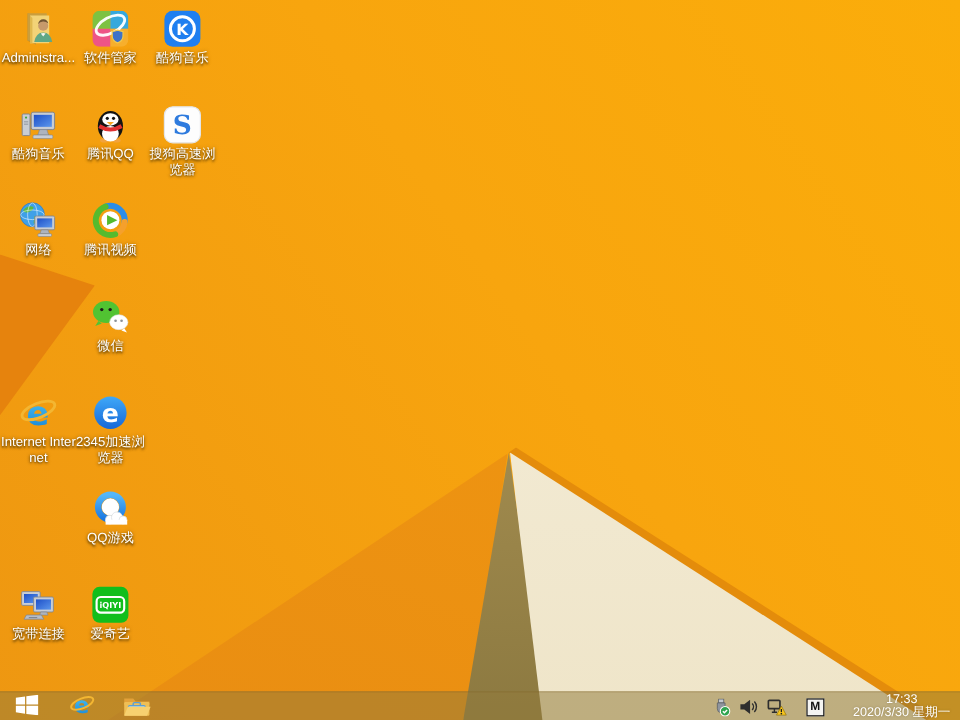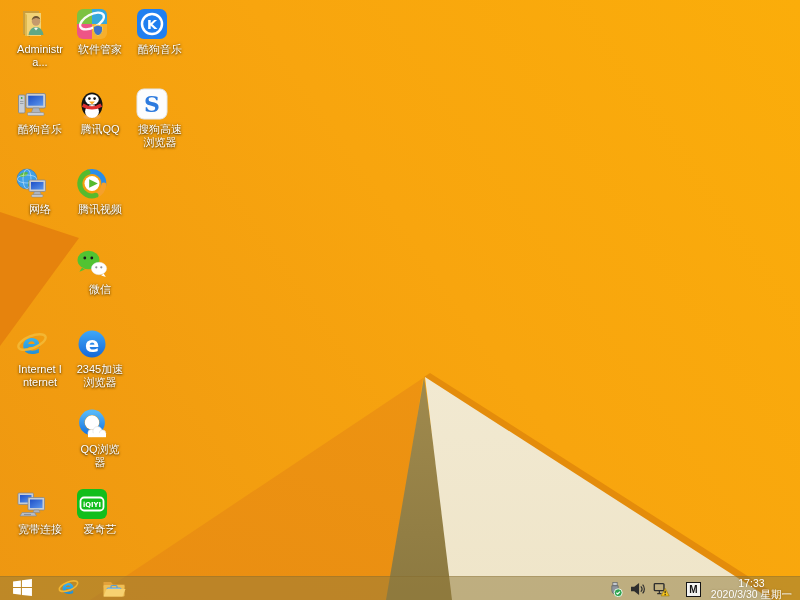--- a/index.html
+++ b/index.html
@@ -15,37 +15,37 @@
   .wp-ridge { background:#E48C0B; clip-path:polygon(424px 377px,430px 373px,779px 596px,771px 601px); }
   .wp-fold-shadow { background:linear-gradient(180deg,#C2A765,#8C7940); clip-path:polygon(424px 377px,386px 600px,456px 600px); }
   .wp-fold-light  { background:linear-gradient(180deg,#F6F0DF,#EFE5C9); clip-path:polygon(425px 377px,452px 600px,772px 600px); }
 
   
   .cell { position:absolute; width:64px; display:flex; flex-direction:column; align-items:center;
           background:none; border:none; cursor:default; z-index:5; }
   .cell .art { width:36px; height:36px; display:flex; align-items:center; justify-content:center; }
   .cell .label { margin-top:1px; max-width:66px; font-size:11px; line-height:13px; color:#fff;
                  text-align:center; text-shadow:0 1px 2px rgba(60,40,0,.85), 0 0 3px rgba(60,40,0,.5);
-                 word-break:break-all;margin-left:16px; }
+                 word-break:break-all; }
 
   
   .taskbar { position:absolute; left:0; bottom:0; width:800px; height:24px;
              background:rgba(145,122,60,0.52); border-top:1px solid rgba(120,90,30,.25);
              display:flex; align-items:center; z-index:10; }
   .tb-left { display:flex; align-items:center; gap:20px; padding-left:9px; }
   .tb-btn { background:none; border:none; display:flex; align-items:center; justify-content:center;
             width:26px; height:24px; cursor:pointer; }
   .tb-right { position:absolute; right:0; top:0; height:24px; display:flex; align-items:center;
               gap:6px; padding-right:8px; }
   .tray-ico { background:none; border:none; width:17px; height:24px; display:flex; align-items:center;
               justify-content:center; cursor:pointer; }
   .ime-box { width:15px; height:15px; margin-left:10px; background:#F4F4F2; border:1.6px solid #141414;
              color:#141414; font-size:10px; font-weight:bold; display:flex; align-items:center;
              justify-content:center; cursor:pointer; }
-  .clock { margin-left:4px; color:#FFFFFF; font-size:10.5px; line-height:11.5px; text-align:center;
+  .clock { margin-left:18px; color:#FFFFFF; font-size:10.5px; line-height:11.5px; text-align:center;
            text-shadow:0 0 2px rgba(90,70,20,.45); cursor:pointer; background:none; border:none; }
 </style>
 </head>
 <body>
 
 <div class="desktop">
 
   <div class="wp wp-base"></div>
   <div class="wp wp-wedge"></div>
   <div class="wp wp-facet"></div>
@@ -249,21 +249,21 @@
         <circle cx="17" cy="15.5" r="10.2" fill="none" stroke="url(#qbG)" stroke-width="5.4"></circle>
         <path d="M23.5 21.5 l4 4.2 -4.8 0.6z" fill="#1B78E0"></path>
         <g fill="#fff" stroke="#D8DDE2" stroke-width="0.6">
           <circle cx="16.5" cy="26" r="3.6"></circle>
           <circle cx="22.5" cy="24.2" r="4.6"></circle>
           <circle cx="27.5" cy="26.3" r="3.3"></circle>
         </g>
         <rect x="13" y="26.2" width="18" height="4" fill="#fff"></rect>
       </svg>
     </span>
-    <span class="label">QQ浏览器</span>
+    <span class="label">QQ游戏</span>
   </button>
 
   <button class="cell" style="left:0;top:486px">
     <span class="art">
       <svg width="34" height="34" viewBox="0 0 34 34">
         <defs>
             <linearGradient id="scr3" x1="0" y1="0" x2="1" y2="1">
           <stop offset="0" stop-color="#1E50C8"></stop>
               <stop offset="1" stop-color="#5B96EC"></stop>
             </linearGradient>

